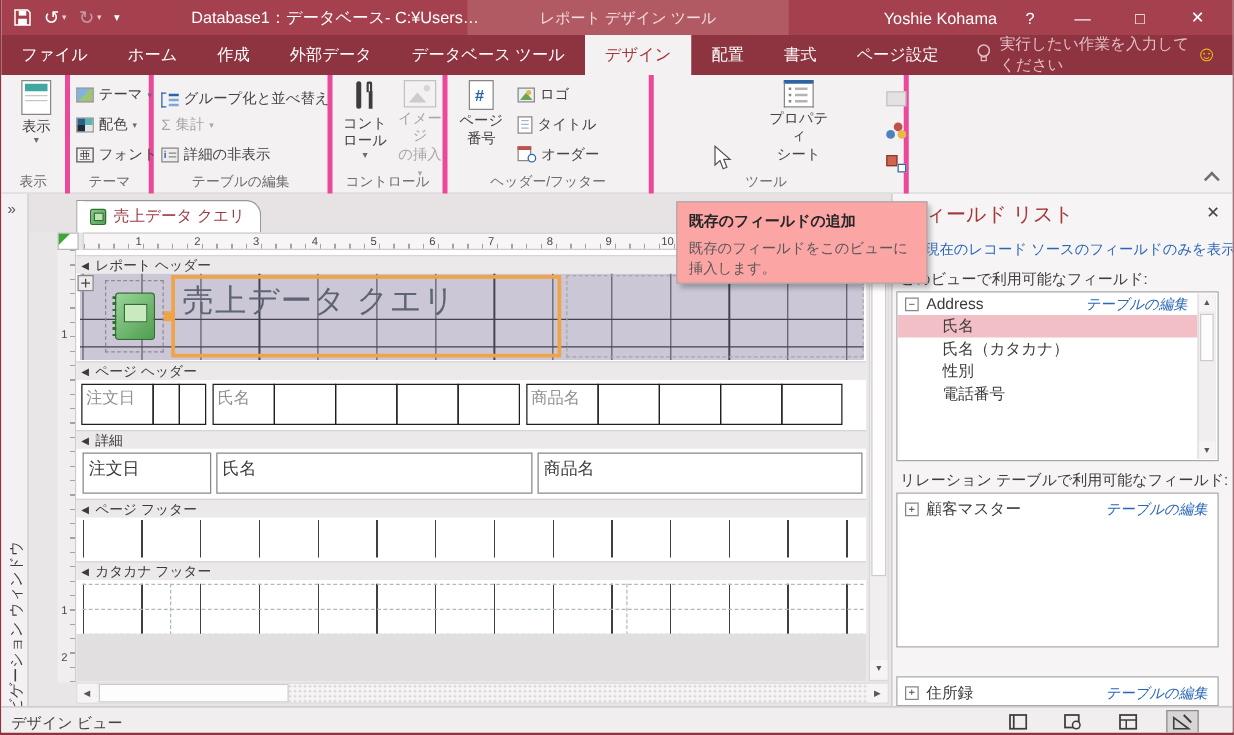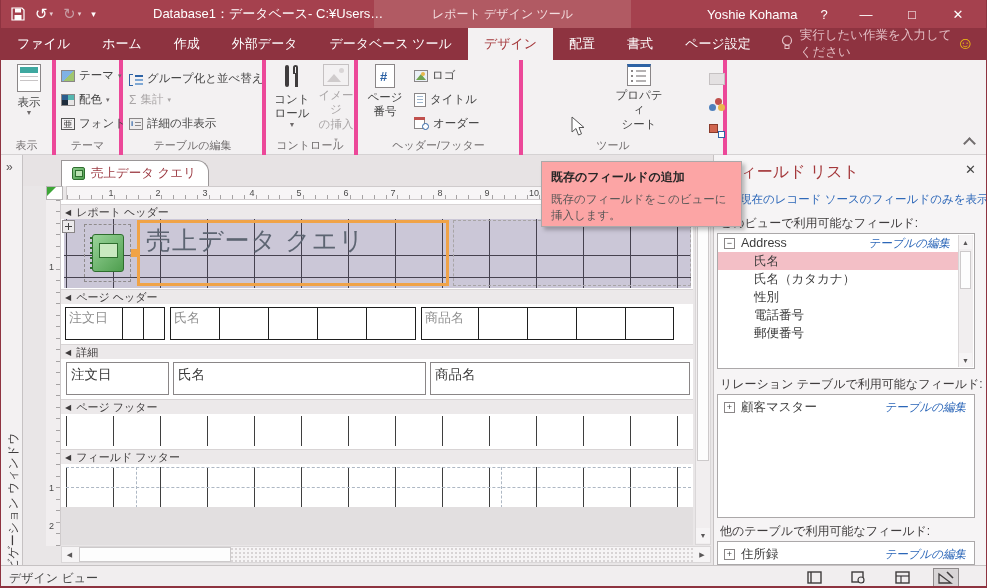--- a/index.html
+++ b/index.html
@@ -427,21 +427,21 @@
     <div class="dtbox" style="left:407px;width:260px;">商品名</div>
 
     <div class="band" style="top:244px;">
       <span class="arr">◀</span>
       <span>ページ フッター</span>
     </div>
     <div class="pfgrid"></div>
 
     <div class="band" style="top:294px;">
       <span class="arr">◀</span>
-      <span>フィールド フッター</span>
+      <span>カタカナ フッター</span>
     </div>
     <div class="rfgrid">
       <span class="rf-dash" style="top:0;"></span>
       <span class="rf-dash" style="top:20px;"></span>
       <span class="rf-dash" style="top:40px;"></span>
       <span class="rf-vdash" style="left:70px;"></span>
       <span class="rf-vdash" style="left:435px;"></span>
     </div>
     <div class="graybottom"></div>
 
@@ -472,39 +472,37 @@
     <div class="fbox" style="top:78px;height:136px;">
       <div class="frow" style="padding-right:24px;">
         <span class="expander">−</span>
         <span>Address</span>
         <span class="fp-link">テーブルの編集</span>
       </div>
       <div class="fitem sel" style="width:240px;">氏名</div>
       <div class="fitem">氏名（カタカナ）</div>
       <div class="fitem">性別</div>
       <div class="fitem">電話番号</div>
-      <div class="fitem">郵便番号</div>
       <div class="flsb">
         <span class="sb-arrow" style="left:0;top:0;width:13px;height:14px;border:none;">▲</span>
         <span class="flsb-thumb"></span>
         <span class="sb-arrow" style="left:0;bottom:0;width:13px;height:14px;border:none;">▼</span>
       </div>
     </div>
 
     <div class="fp-label" style="top:221px;">リレーション テーブルで利用可能なフィールド:</div>
 
     <div class="fbox" style="top:239px;height:124px;">
       <div class="frow" style="padding-right:8px;margin-top:3px;">
         <span class="expander">+</span>
         <span>顧客マスター</span>
         <span class="fp-link">テーブルの編集</span>
       </div>
     </div>
 
-    <div class="fp-label" style="top:368px;">他のテーブルで利用可能なフィールド:</div>
 
     <div class="fbox" style="top:386px;height:24px;">
       <div class="frow" style="padding-right:8px;margin-top:3px;">
         <span class="expander">+</span>
         <span>住所録</span>
         <span class="fp-link">テーブルの編集</span>
       </div>
     </div>
   </div>
 

